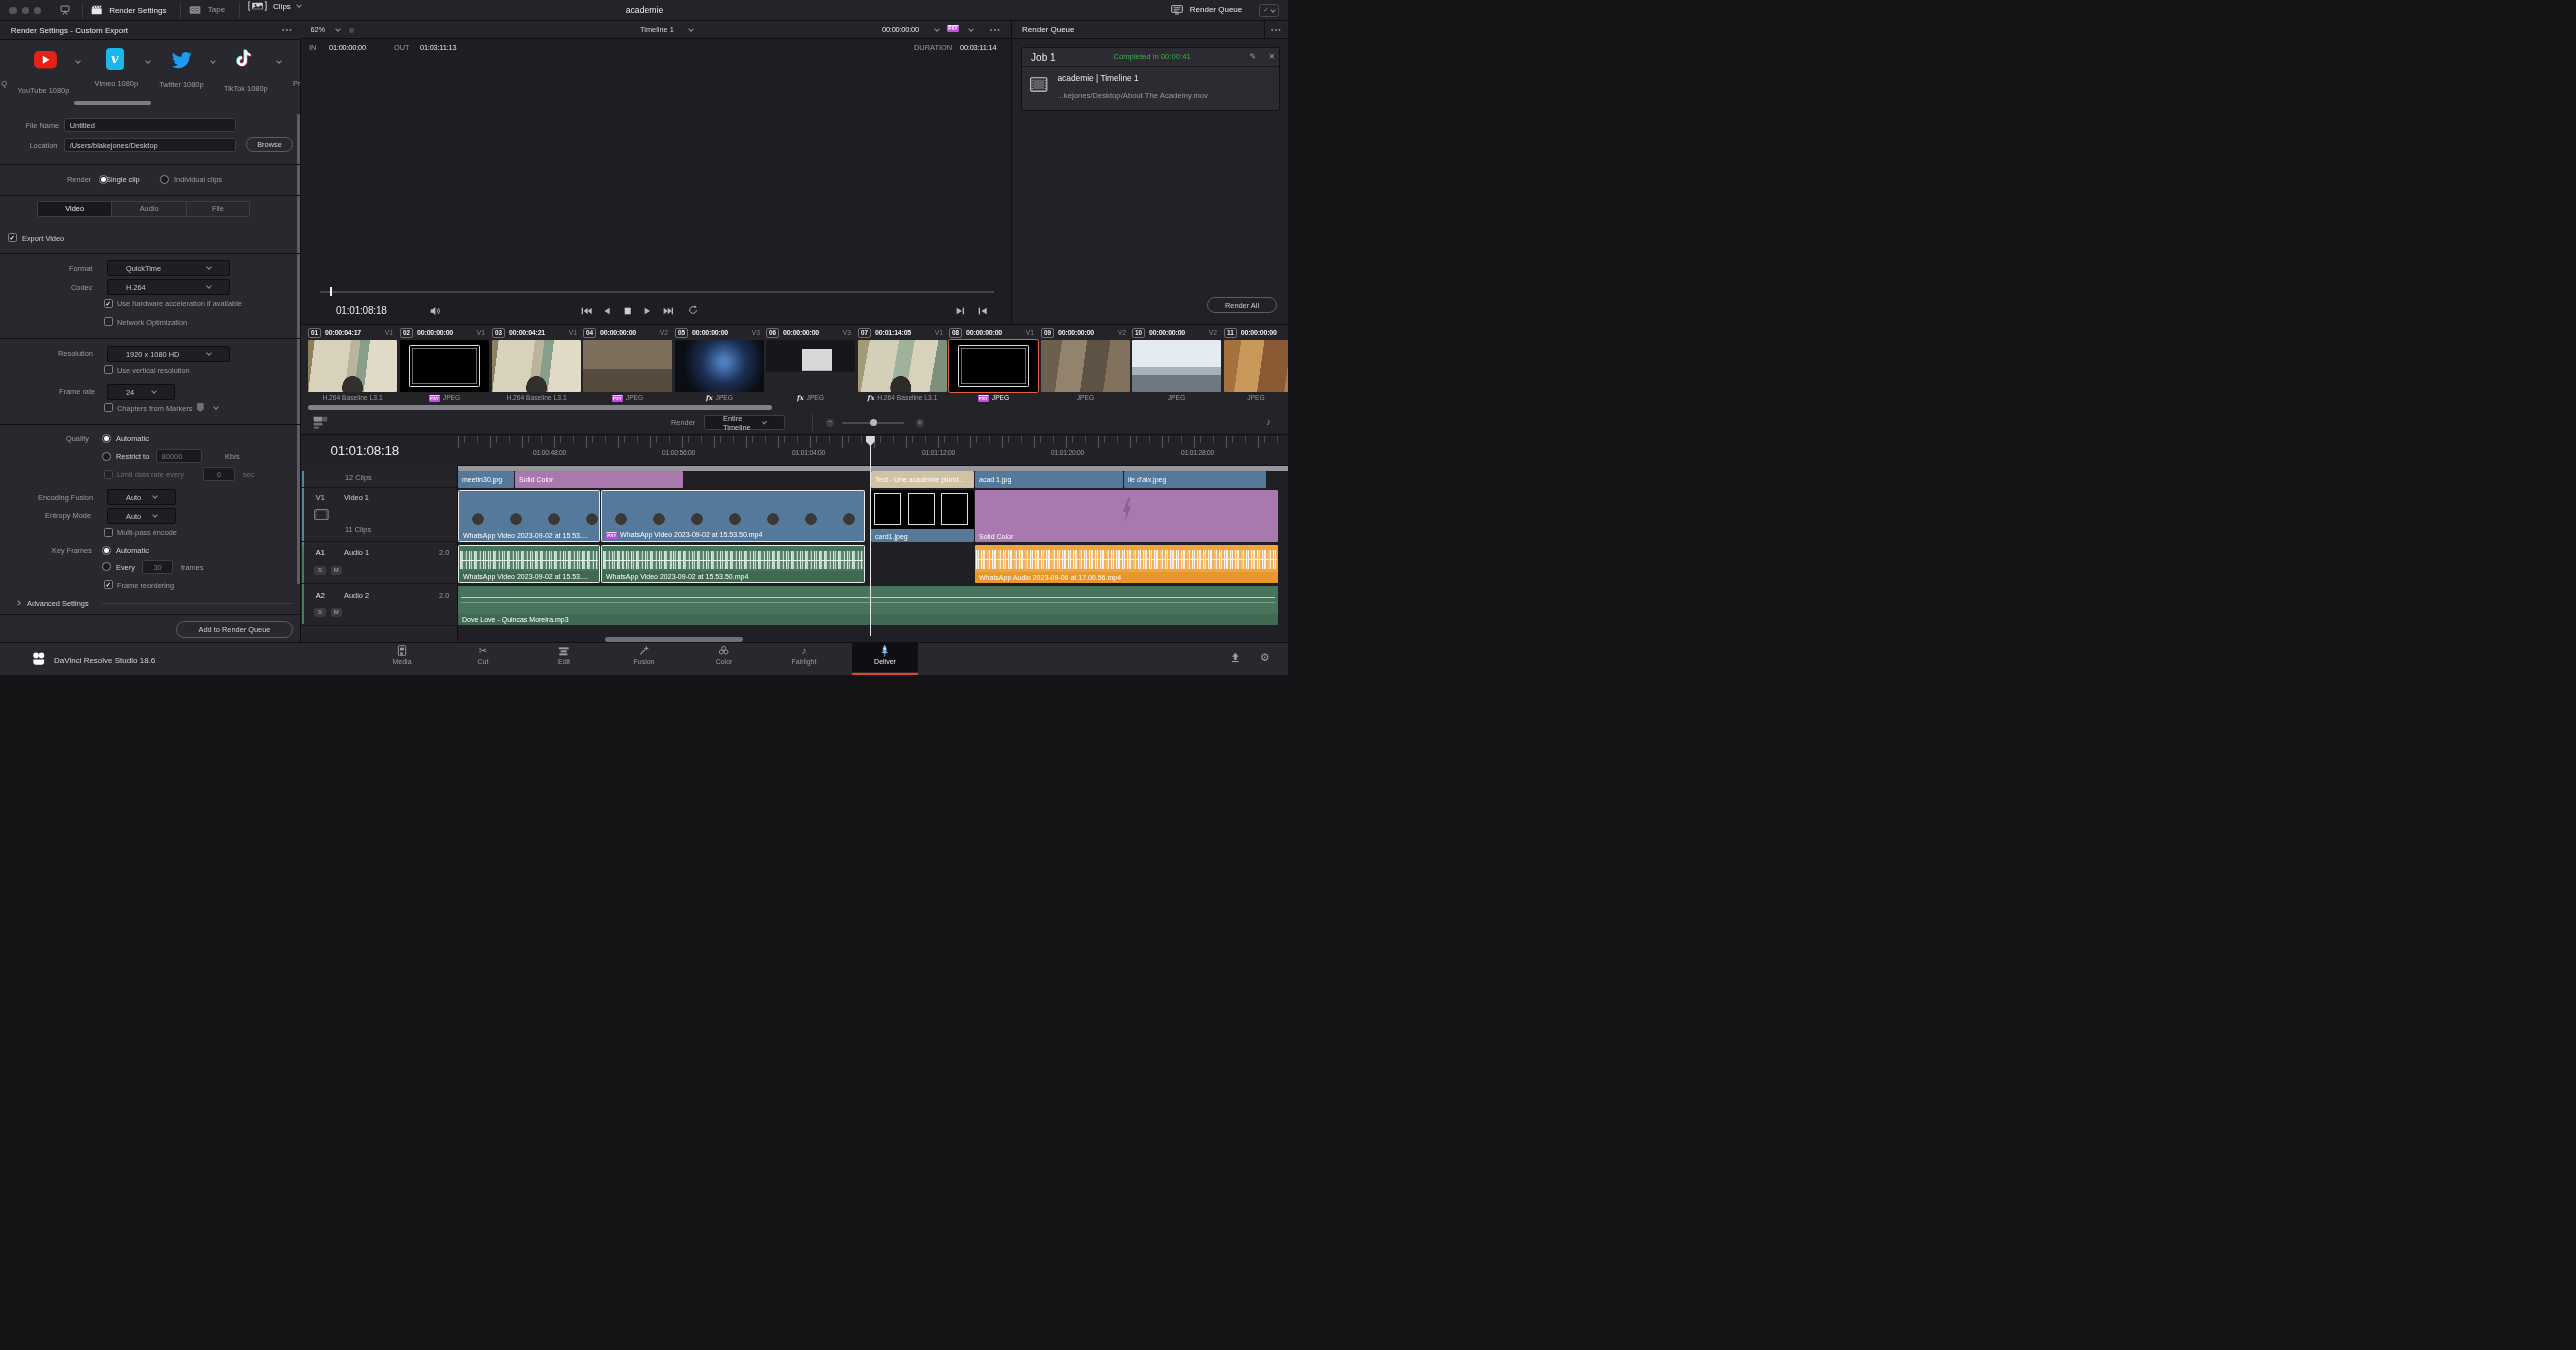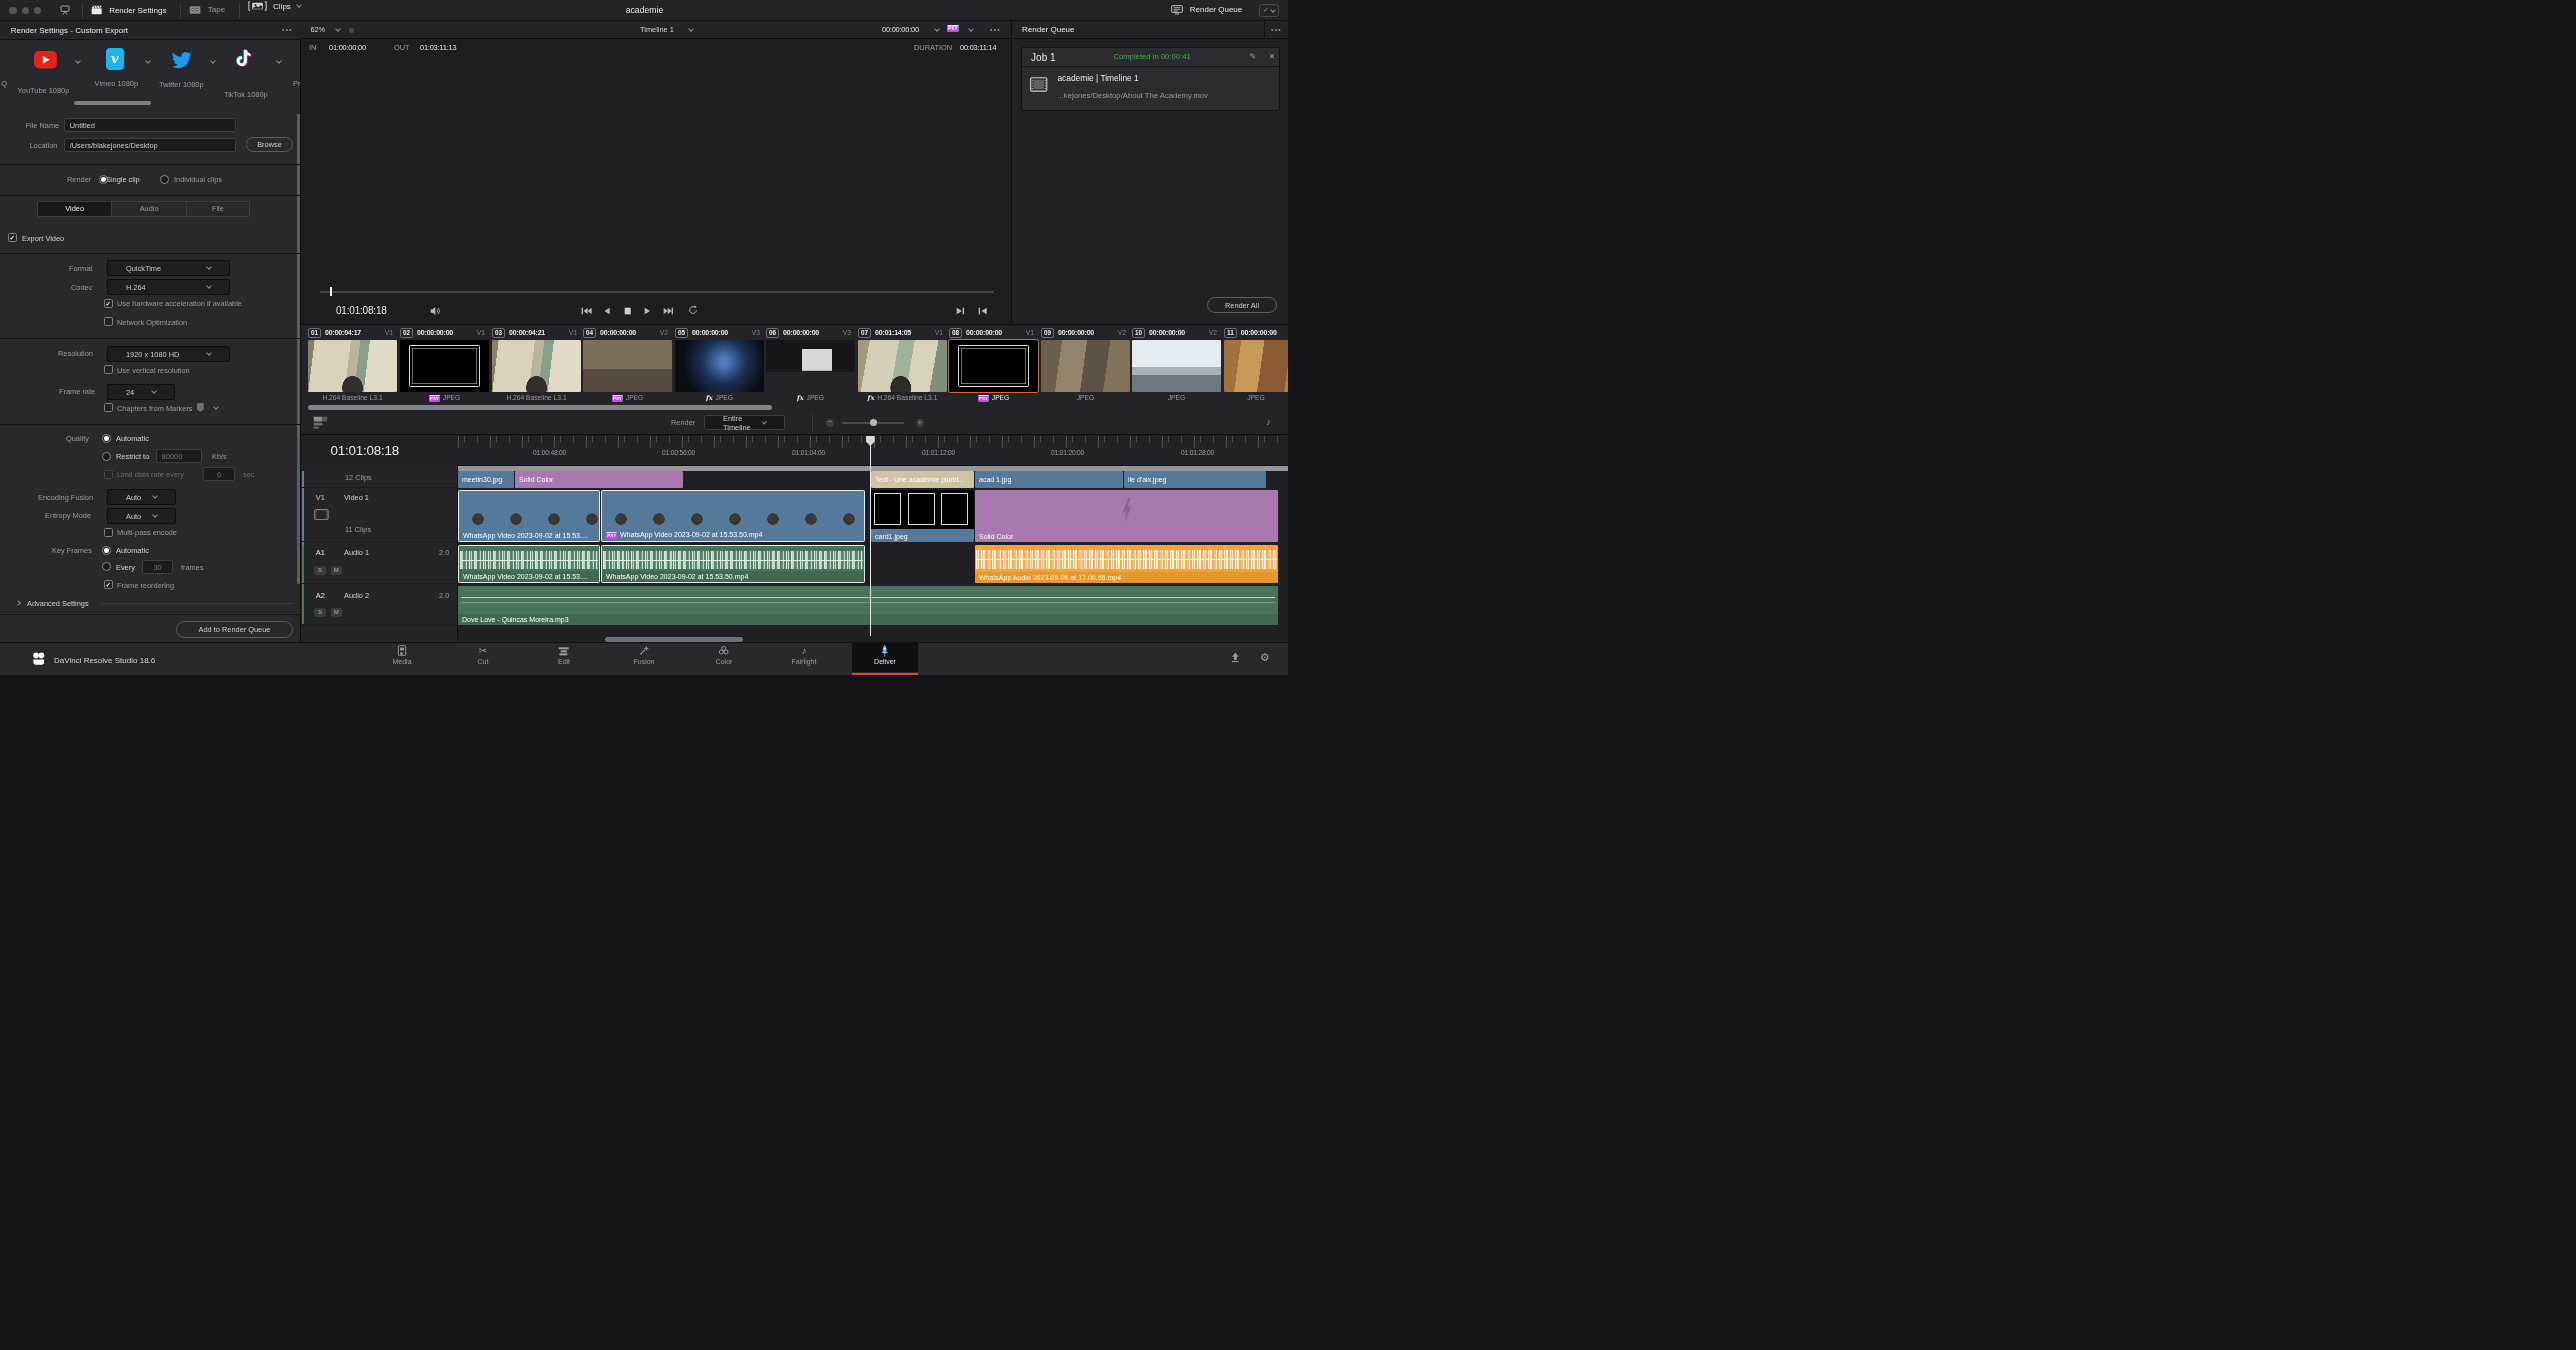--- a/index.html
+++ b/index.html
@@ -184,21 +184,21 @@
   <div class="abs" style="left:227px;top:48px;width:38px;height:44px">
     <div class="abs" style="left:9.4px;top:0">
         <svg width="19" height="22" viewBox="0 0 28 33">
           <g>
             <path d="M16 3 c.3 3 2.5 5.2 5.5 5.5 v3.6 c-2.1 0-4-.7-5.5-1.8 V19.5 c0 4.4-3.4 7.5-7.5 7.5 -4 0-7.2-3.1-7.2-7.2 0-4 3.2-7.3 7.4-7.3 v3.8 c-1.9 0-3.5 1.5-3.5 3.4 0 1.9 1.6 3.5 3.4 3.5 2 0 3.6-1.5 3.6-3.6 V3 Z" fill="#25f4ee" transform="translate(-1.2,-0.8)"></path>
             <path d="M16 3 c.3 3 2.5 5.2 5.5 5.5 v3.6 c-2.1 0-4-.7-5.5-1.8 V19.5 c0 4.4-3.4 7.5-7.5 7.5 -4 0-7.2-3.1-7.2-7.2 0-4 3.2-7.3 7.4-7.3 v3.8 c-1.9 0-3.5 1.5-3.5 3.4 0 1.9 1.6 3.5 3.4 3.5 2 0 3.6-1.5 3.6-3.6 V3 Z" fill="#fe2c55" transform="translate(1.2,0.8)"></path>
             <path d="M16 3 c.3 3 2.5 5.2 5.5 5.5 v3.6 c-2.1 0-4-.7-5.5-1.8 V19.5 c0 4.4-3.4 7.5-7.5 7.5 -4 0-7.2-3.1-7.2-7.2 0-4 3.2-7.3 7.4-7.3 v3.8 c-1.9 0-3.5 1.5-3.5 3.4 0 1.9 1.6 3.5 3.4 3.5 2 0 3.6-1.5 3.6-3.6 V3 Z" fill="#fff"></path>
           </g>
         </svg>
       </div>
-    <div class="abs lbl nw" style="left:-6.7px;top:42px;width:51px;text-align:center">TikTok 1080p</div>
+    <div class="abs lbl nw" style="left:-6.7px;top:36px;width:51px;text-align:center">TikTok 1080p</div>
   </div>
   <span class="chev abs" style="left:273px;top:59px"></span>
   <div class="abs lbl" style="left:293px;top:79px;font-size:7.4px">Pr</div>
   <div class="abs" style="left:74px;top:101px;width:77px;height:4px;border-radius:2px;background:#7c7c83"></div>
   <div class="abs" style="left:297px;top:114px;width:2.7px;height:470px;border-radius:1.3px;background:#5c5c63"></div>
 
   <div class="abs lbl" style="left:25.5px;top:121px">File Name</div>
   <div class="abs inp" style="left:64px;top:118px;width:172px;height:14px">
       <span>Untitled</span>
     </div>
@@ -266,21 +266,21 @@
   <div class="hdiv" style="left:0;top:424px;width:301px"></div>
 
   <div class="abs lbl" style="left:66px;top:434px">Quality</div>
   <div class="abs radio sel" style="left:102px;top:434px"></div>
   <div class="abs val" style="left:116px;top:434px">Automatic</div>
   <div class="abs radio" style="left:102px;top:452px"></div>
   <div class="abs val" style="left:116px;top:452px">Restrict to</div>
   <div class="abs inp" style="left:156px;top:449px;width:46px;height:14px;color:#77777e">
       <span>80000</span>
     </div>
-  <div class="abs lbl" style="left:212px;top:452px">Kb/s</div>
+  <div class="abs lbl" style="left:225px;top:452px">Kb/s</div>
   <div class="abs cb dis" style="left:104px;top:470px"></div>
   <div class="abs" style="left:117px;top:470px;color:#6d6d74">Limit data rate every</div>
   <div class="abs inp" style="left:203px;top:467px;width:32px;height:14px;color:#6d6d74;justify-content:center">
       <span>6</span>
     </div>
   <div class="abs" style="left:243px;top:470px;color:#6d6d74">sec</div>
 
   <div class="abs lbl" style="left:38px;top:493px">Encoding Fusion</div>
   <div class="abs dd" style="left:107px;top:489px;width:69px;height:16px">
       <span>Auto</span>

